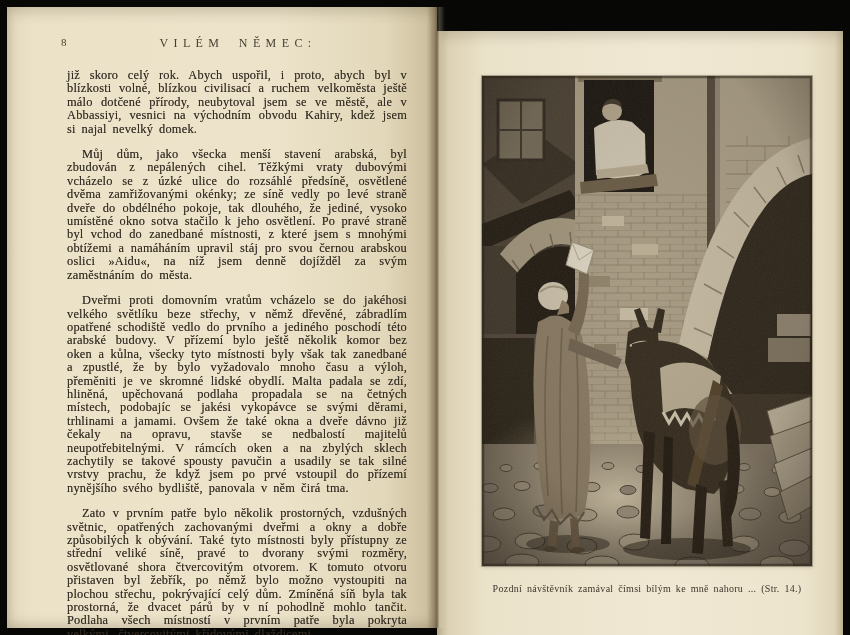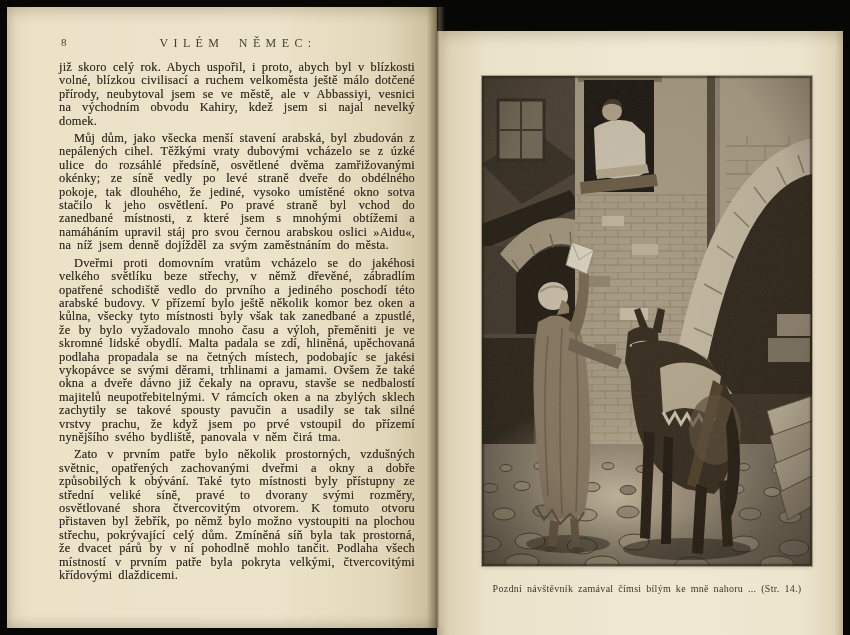--- a/index.html
+++ b/index.html
@@ -35,21 +35,21 @@
   .running-header{
     position:absolute;left:0;right:0;top:0;text-align:center;
     font-size:12px;color:#453e31;letter-spacing:.45em;word-spacing:.5em;
   }
   .body-text{
     position:absolute;top:50px;left:48px;width:364px;
     font-size:12.4px;line-height:13.4px;color:#332c22;
     text-align:justify;letter-spacing:.2px;word-spacing:2.6px;
     text-shadow:0 0 .4px rgba(51,44,34,.55);
   }
-  .body-text p{margin:4px;text-indent:15px;}
+  .body-text p{margin:12px;text-indent:15px;}
   .body-text p.continued{text-indent:0;}
   
   .illustration{
     position:absolute;left:45px;top:45px;width:330px;height:490px;margin:0;
     box-shadow:0 0 0 1px rgba(70,60,44,.35), 0 1px 4px rgba(60,48,28,.25);
     background:#8e8371;
   }
   .illustration svg{display:block;width:330px;height:490px;}
   .caption{
     position:absolute;left:20px;width:380px;top:552px;text-align:center;

